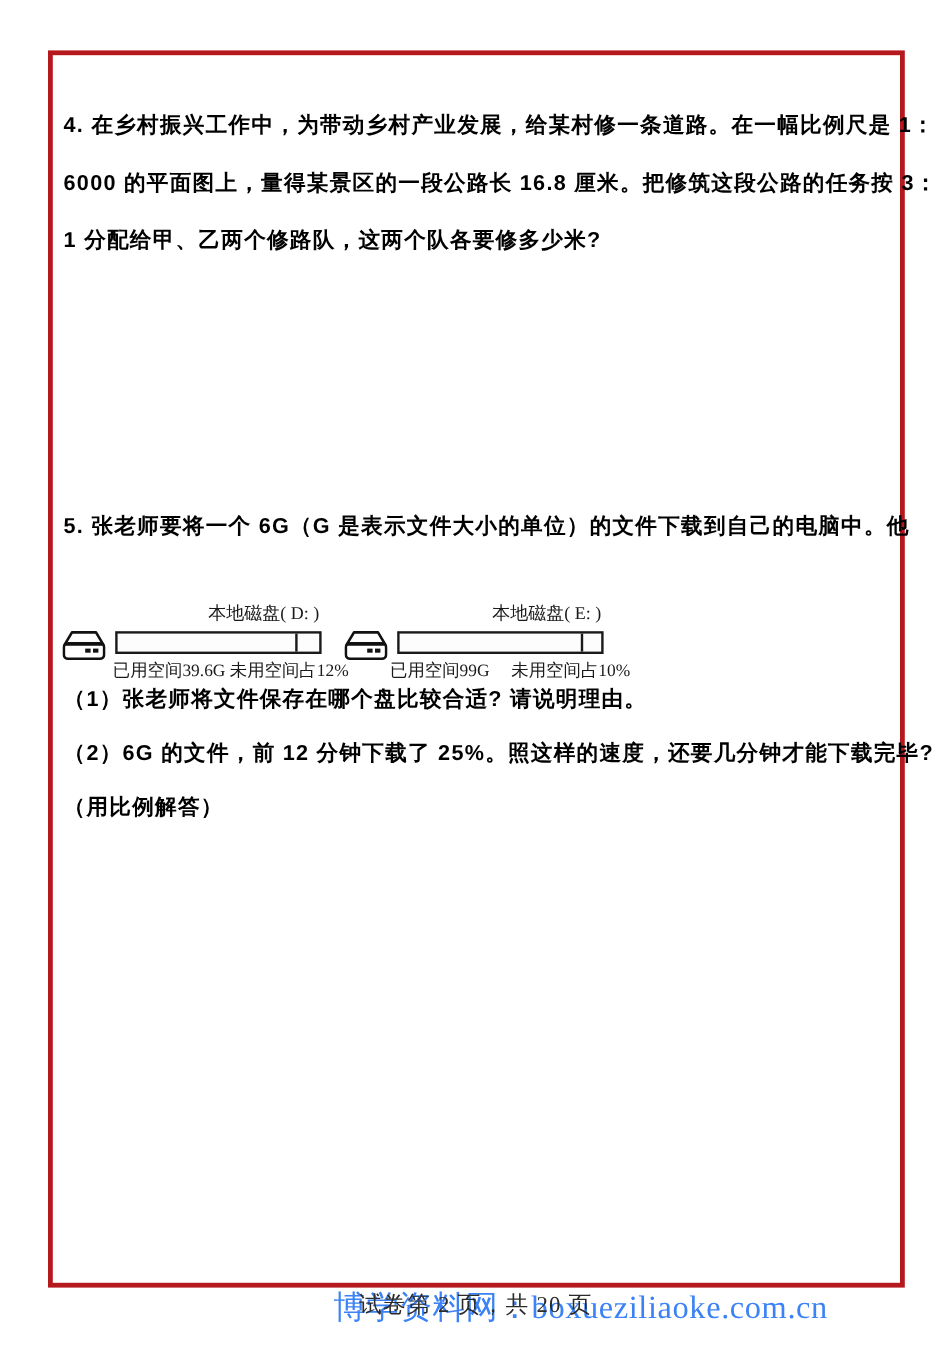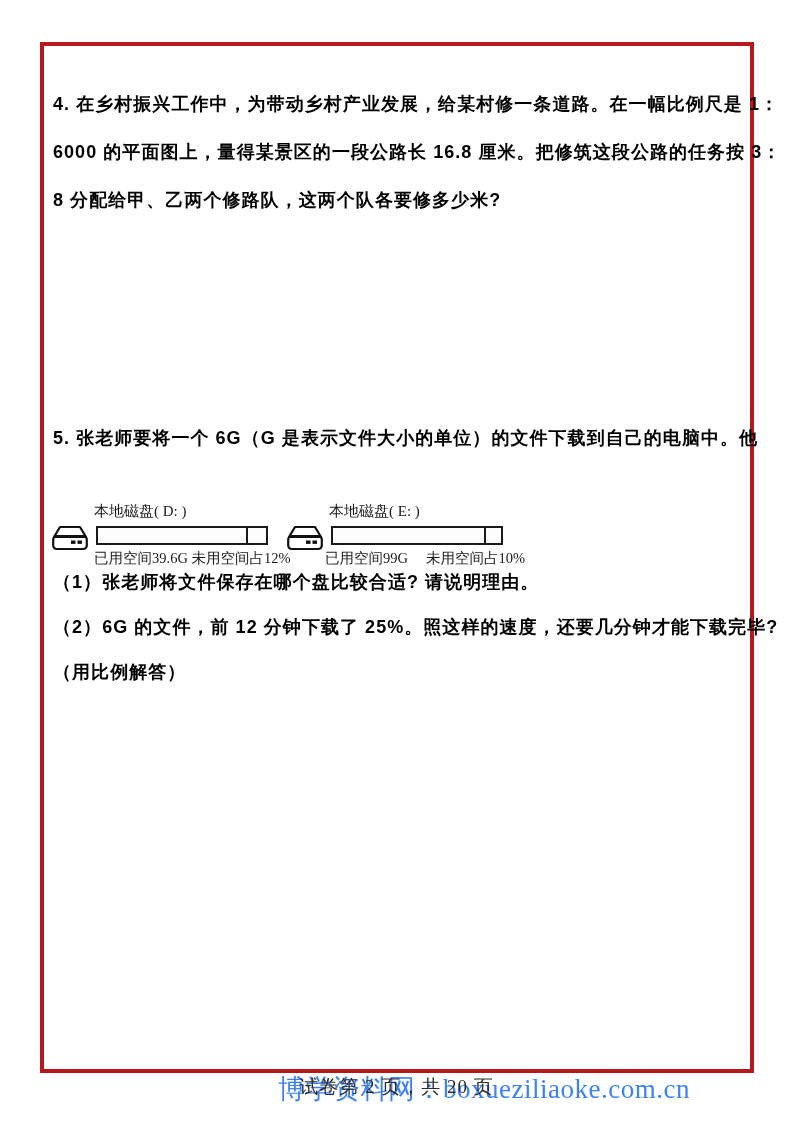--- a/index.html
+++ b/index.html
@@ -20,21 +20,21 @@
   .subs .q-line{line-height:45px;}
   
   .figure{
     position:absolute;left:50px;top:502px;width:530px;height:70px;
     font-family:"Liberation Serif",serif;color:#1a1a1a;z-index:1;
   }
   .disk-panel{position:absolute;top:0;width:235px;height:70px;}
   .disk-panel.e{left:235px;}
   .drive-icon{position:absolute;left:2px;top:23px;}
   .disk-title{
-    position:absolute;left:44px;top:0;width:172px;text-align:left;
+    position:absolute;left:44px;top:0;width:172px;text-align:right;
     font-size:15px;white-space:nowrap;
   }
   .disk-bar{
     position:absolute;left:46px;top:24px;width:168px;height:15px;
     border:2px solid #1a1a1a;background:#fdfdfd;box-sizing:content-box;
   }
   .disk-divider{position:absolute;top:0;bottom:0;width:2px;background:#1a1a1a;}
   .disk-caption{position:absolute;left:34px;top:47px;font-size:14.5px;white-space:nowrap;margin-left:10px;}
   .disk-panel.e .disk-caption{left:30px;}
   
@@ -52,21 +52,21 @@
 </head>
 <body>
 
 <div class="page">
 
   <div class="frame"></div>
 
   <div class="q-block" style="top:80px">
     <div class="q-line">4. 在乡村振兴工作中，为带动乡村产业发展，给某村修一条道路。在一幅比例尺是 1：</div>
     <div class="q-line">6000 的平面图上，量得某景区的一段公路长 16.8 厘米。把修筑这段公路的任务按 3：</div>
-    <div class="q-line">8 分配给甲、乙两个修路队，这两个队各要修多少米?</div>
+    <div class="q-line">1 分配给甲、乙两个修路队，这两个队各要修多少米?</div>
   </div>
 
   <div class="q-block" style="top:414px">
     <div class="q-line">5.  张老师要将一个 6G（G 是表示文件大小的单位）的文件下载到自己的电脑中。他</div>
   </div>
 
   <div class="figure">
 
     <div class="disk-panel d">
       <svg class="drive-icon" width="36" height="28" viewBox="0 0 36 28">

